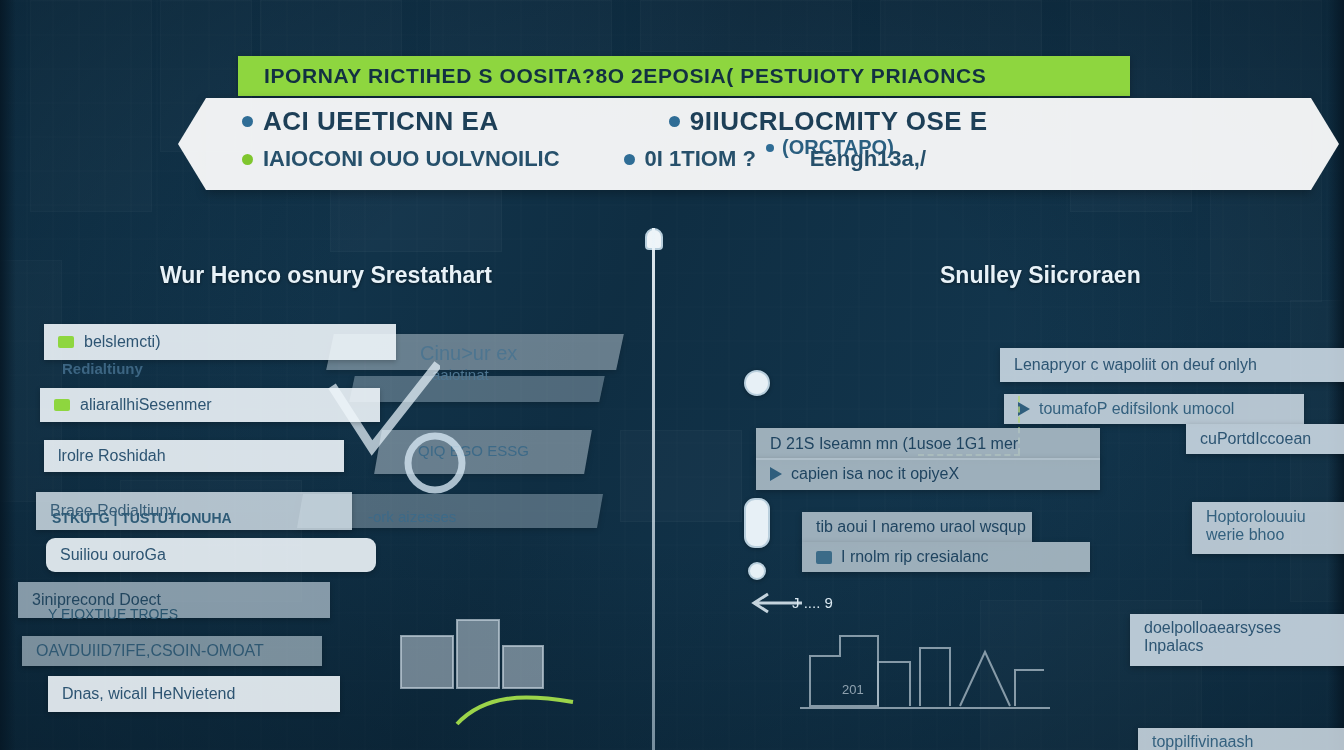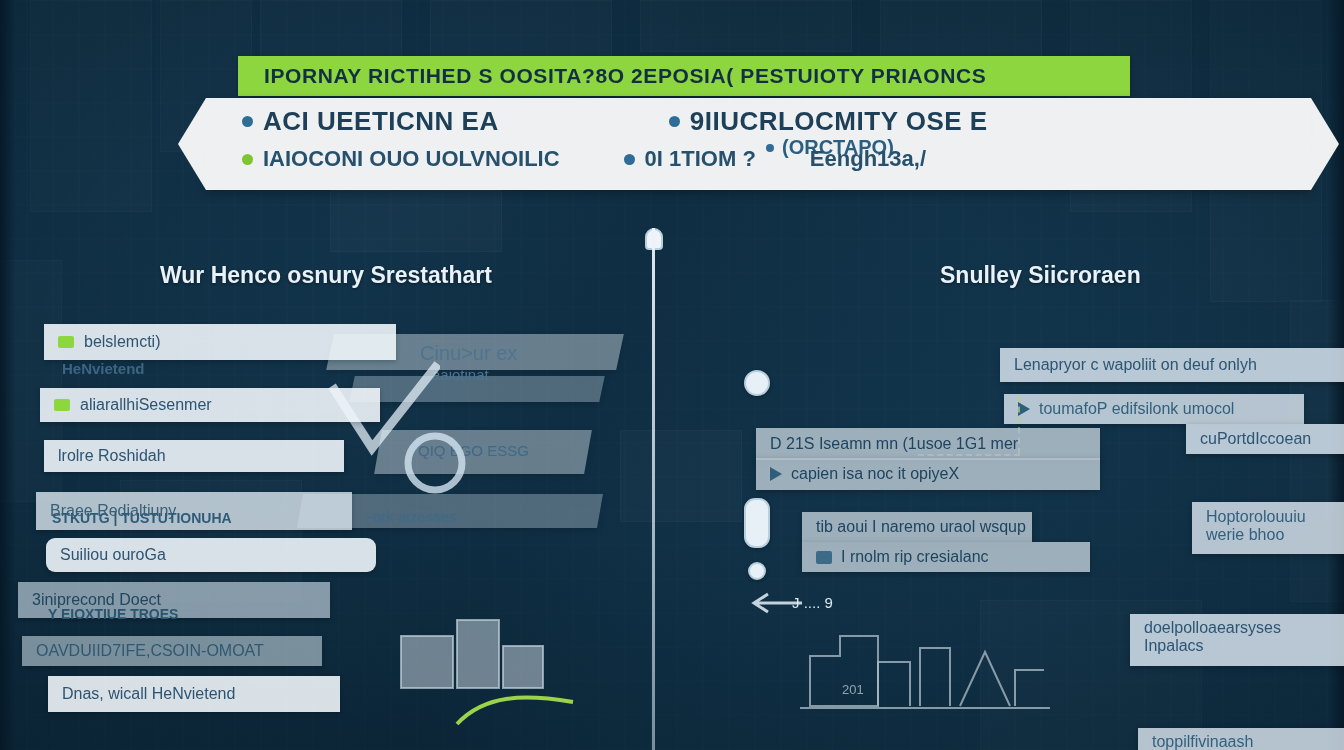--- a/index.html
+++ b/index.html
@@ -371,21 +371,21 @@
   </svg>
 
   <svg style="position:absolute; left:400px; top:428px; width:70px; height:70px;" viewBox="0 0 70 70">
     <circle cx="35" cy="35" r="27" fill="none" stroke="rgba(210,228,240,0.8)" stroke-width="7"></circle>
   </svg>
 
   <div class="row arrow-left" style="left:44px; top:324px; width:352px; height:36px;">
     <span class="chip"></span>
     <span class="rtxt">belslemcti)</span>
   </div>
-  <div style="position:absolute; left:62px; top:360px; font-size:15px; color:#3c6582; font-weight:bold;">HeNvietend</div>
+  <div style="position:absolute; left:62px; top:360px; font-size:15px; color:#3c6582; font-weight:bold;">Redialtiuny</div>
 
   <div class="row" style="left:40px; top:388px; width:340px; height:34px;">
     <span class="chip"></span>
     <span class="rtxt">aliarallhiSesenmer</span>
   </div>
 
   <div class="row" style="left:44px; top:440px; width:300px; height:32px;">
     <span class="rtxt">lrolre Roshidah</span>
   </div>
 
@@ -394,21 +394,21 @@
   </div>
   <div style="position:absolute; left:52px; top:510px; font-size:14px; color:#2e5b77; font-weight:bold;">STKUTG | TUSTUTIONUHA</div>
 
   <div class="row" style="left:46px; top:538px; width:330px; height:34px;border-radius:9px;">
     <span class="rtxt">Suiliou ouroGa</span>
   </div>
 
   <div class="row dark" style="left:18px; top:582px; width:312px; height:36px;">
     <span class="rtxt">3iniprecond Doect</span>
   </div>
-  <div style="position:absolute; left:48px; top:606px; font-size:14px; color:#2a556f; font-weight:bold;">Y  EIOXTIUE TROES</div>
+  <div style="position:absolute; left:48px; top:606px; font-size:14px; color:#2a556f; font-weight:normal;">Y  EIOXTIUE TROES</div>
 
   <div class="row ghost" style="left:22px; top:636px; width:300px; height:30px;">
     <span class="rtxt">OAVDUIID7IFE,CSOIN-OMOAT</span>
   </div>
 
   <div class="row" style="left:48px; top:676px; width:292px; height:36px;">
     <span class="rtxt">Dnas, wicall HeNvietend</span>
   </div>
 
   <div class="box pale" style="left:1000px; top:348px; width:384px; height:34px;">

